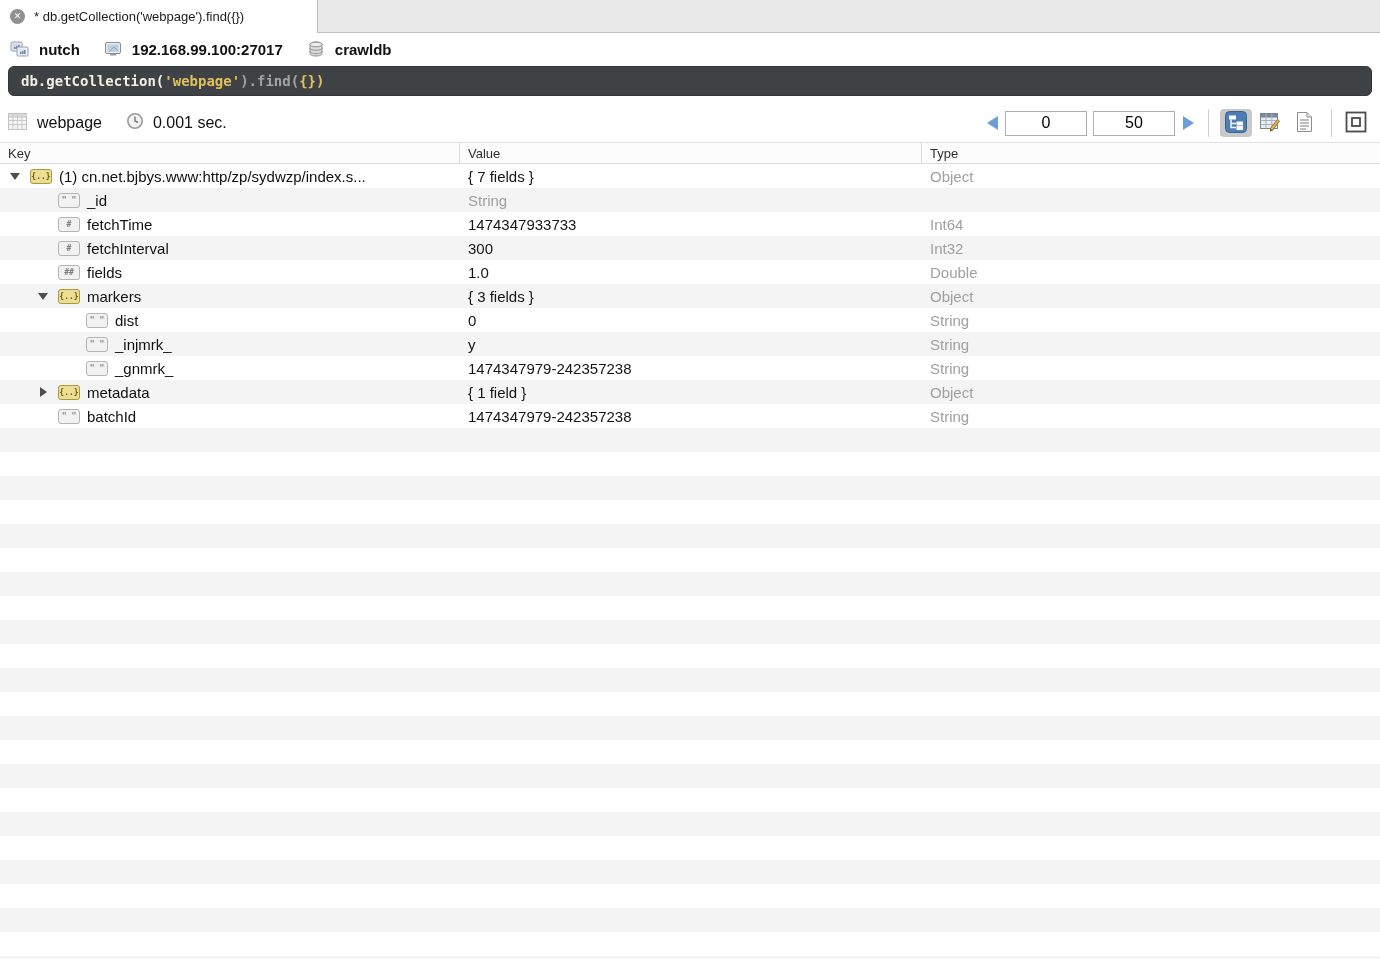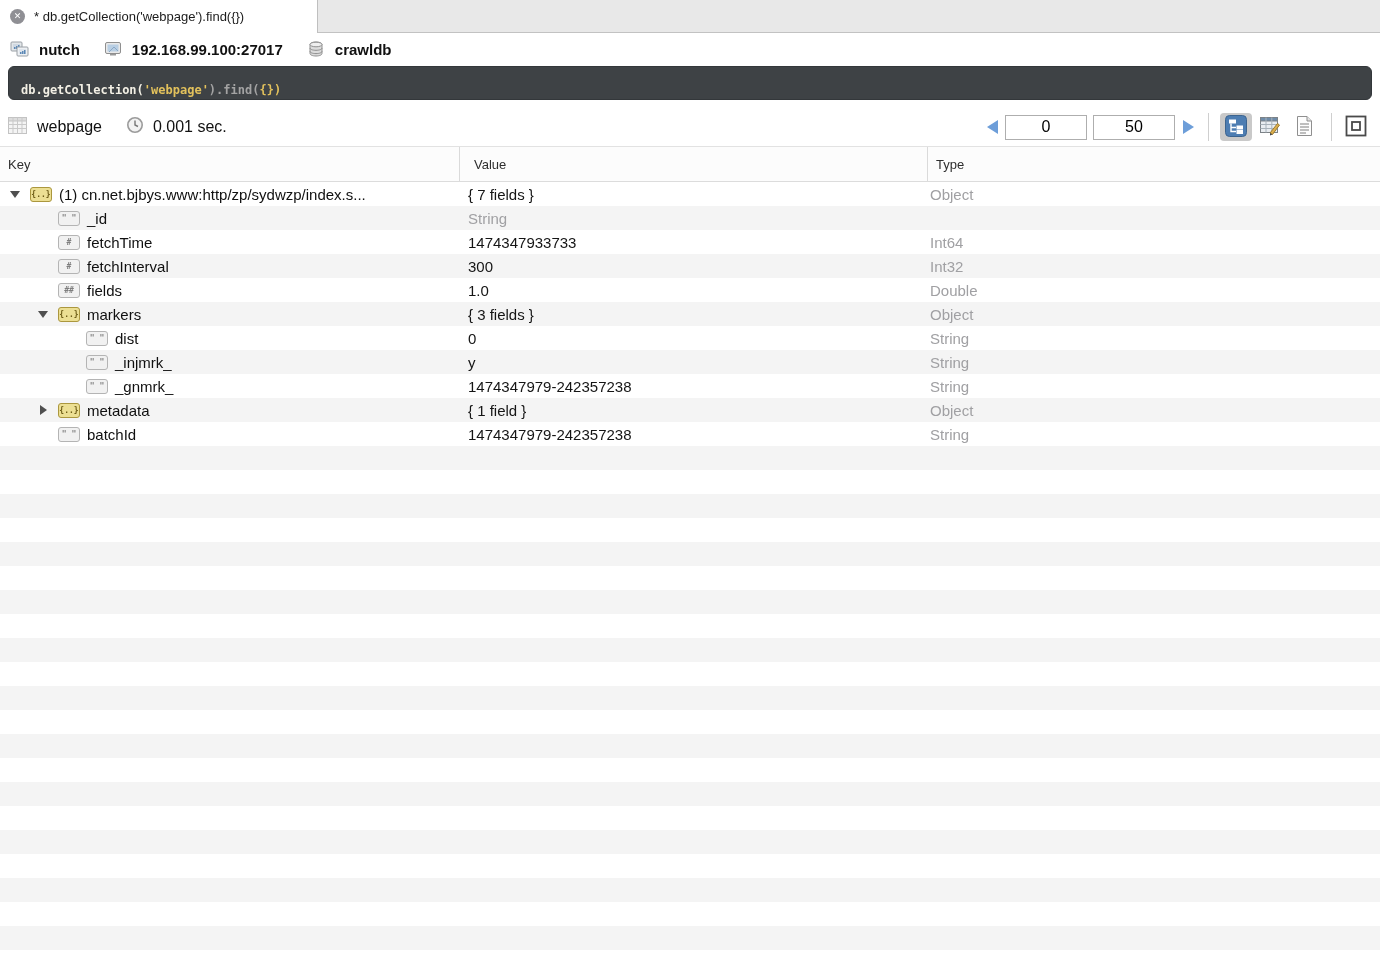--- a/index.html
+++ b/index.html
@@ -17,22 +17,22 @@
   .tab-title { font-size:13px; color:#1c1c1c; white-space:nowrap; overflow:hidden; }
 
   
   .breadcrumb { height:32px; display:flex; align-items:center; padding:0 10px; gap:24px;font-weight:bold; }
   .bc-item { display:flex; align-items:center; gap:10px; font-size:15px; }
   .bc-item svg { display:block; }
 
   
   .querybar { margin:1px 8px 8px 8px; height:30px; background:#3e4245;
               border:1px solid #33373a; border-radius:6px;
-              display:flex; align-items:flex-start; padding:16px 12px;
-              font-family:"DejaVu Sans Mono", monospace; font-size:12px;
+              display:flex; align-items:center; padding:8px 12px;
+              font-family:"DejaVu Sans Mono", monospace; font-size:14px;
               font-weight:bold; letter-spacing:0; }
   .querybar span { white-space:pre; }
 
   
   .toolbar { height:38px; display:flex; padding:0 8px; }
   .tb-left { display:flex; align-items:center; gap:10px; font-size:16px; }
   .tb-time { display:flex; align-items:center; gap:9px; margin-left:14px; }
   .tb-right { margin-left:auto; display:flex; align-items:center; }
   .pg-arrow { width:20px; height:22px; display:flex; align-items:center;
               justify-content:center; background:none; border:none; cursor:default; }
@@ -44,26 +44,26 @@
               font-size:16px; text-align:center; font-family:"Liberation Sans",sans-serif;
               margin:0 3px; }
   .vsep { width:1px; height:28px; background:#cfcfcf; margin:0 10px; }
   .view-btn { width:32px; height:28px; border:none; background:transparent; border-radius:4px;
               display:flex; align-items:center; justify-content:center; margin:0 1px; cursor:default; }
   .view-btn.selected { background:#c9c9c9; }
   .max-btn { width:28px; height:28px; border:none; background:transparent;
              display:flex; align-items:center; justify-content:center; margin-right:2px; cursor:default; }
 
   
-  .thead { height:36px; display:flex; border-top:1px solid #e2e2e2;
+  .thead { height:22px; display:flex; border-top:1px solid #e2e2e2;
            border-bottom:1px solid #dcdcdc; background:#fcfcfc;
            font-size:13px; color:#2e2e2e; align-items:flex-start; }
   .thead .hc { height:100%; display:flex; align-items:center; padding-left:8px; }
   .hc-key { width:460px; border-right:1px solid #dadada; }
-  .hc-val { width:462px; border-right:1px solid #dadada;margin-left:6px; }
+  .hc-val { width:462px; border-right:1px solid #dadada; }
   .hc-typ { flex:1; }
 
   .tbody { }
   .trow { height:24px; display:flex; align-items:center; font-size:15px; }
   .trow:nth-child(even) { background:#f4f4f4; }
   .cell { overflow:hidden; white-space:nowrap; }
   .cell.key { width:460px; display:flex; align-items:center; }
   .cell.val { width:462px; padding-left:8px; color:#151515; }
   .cell.typ { flex:1; padding-left:8px; color:#a0a0a3; }
 

